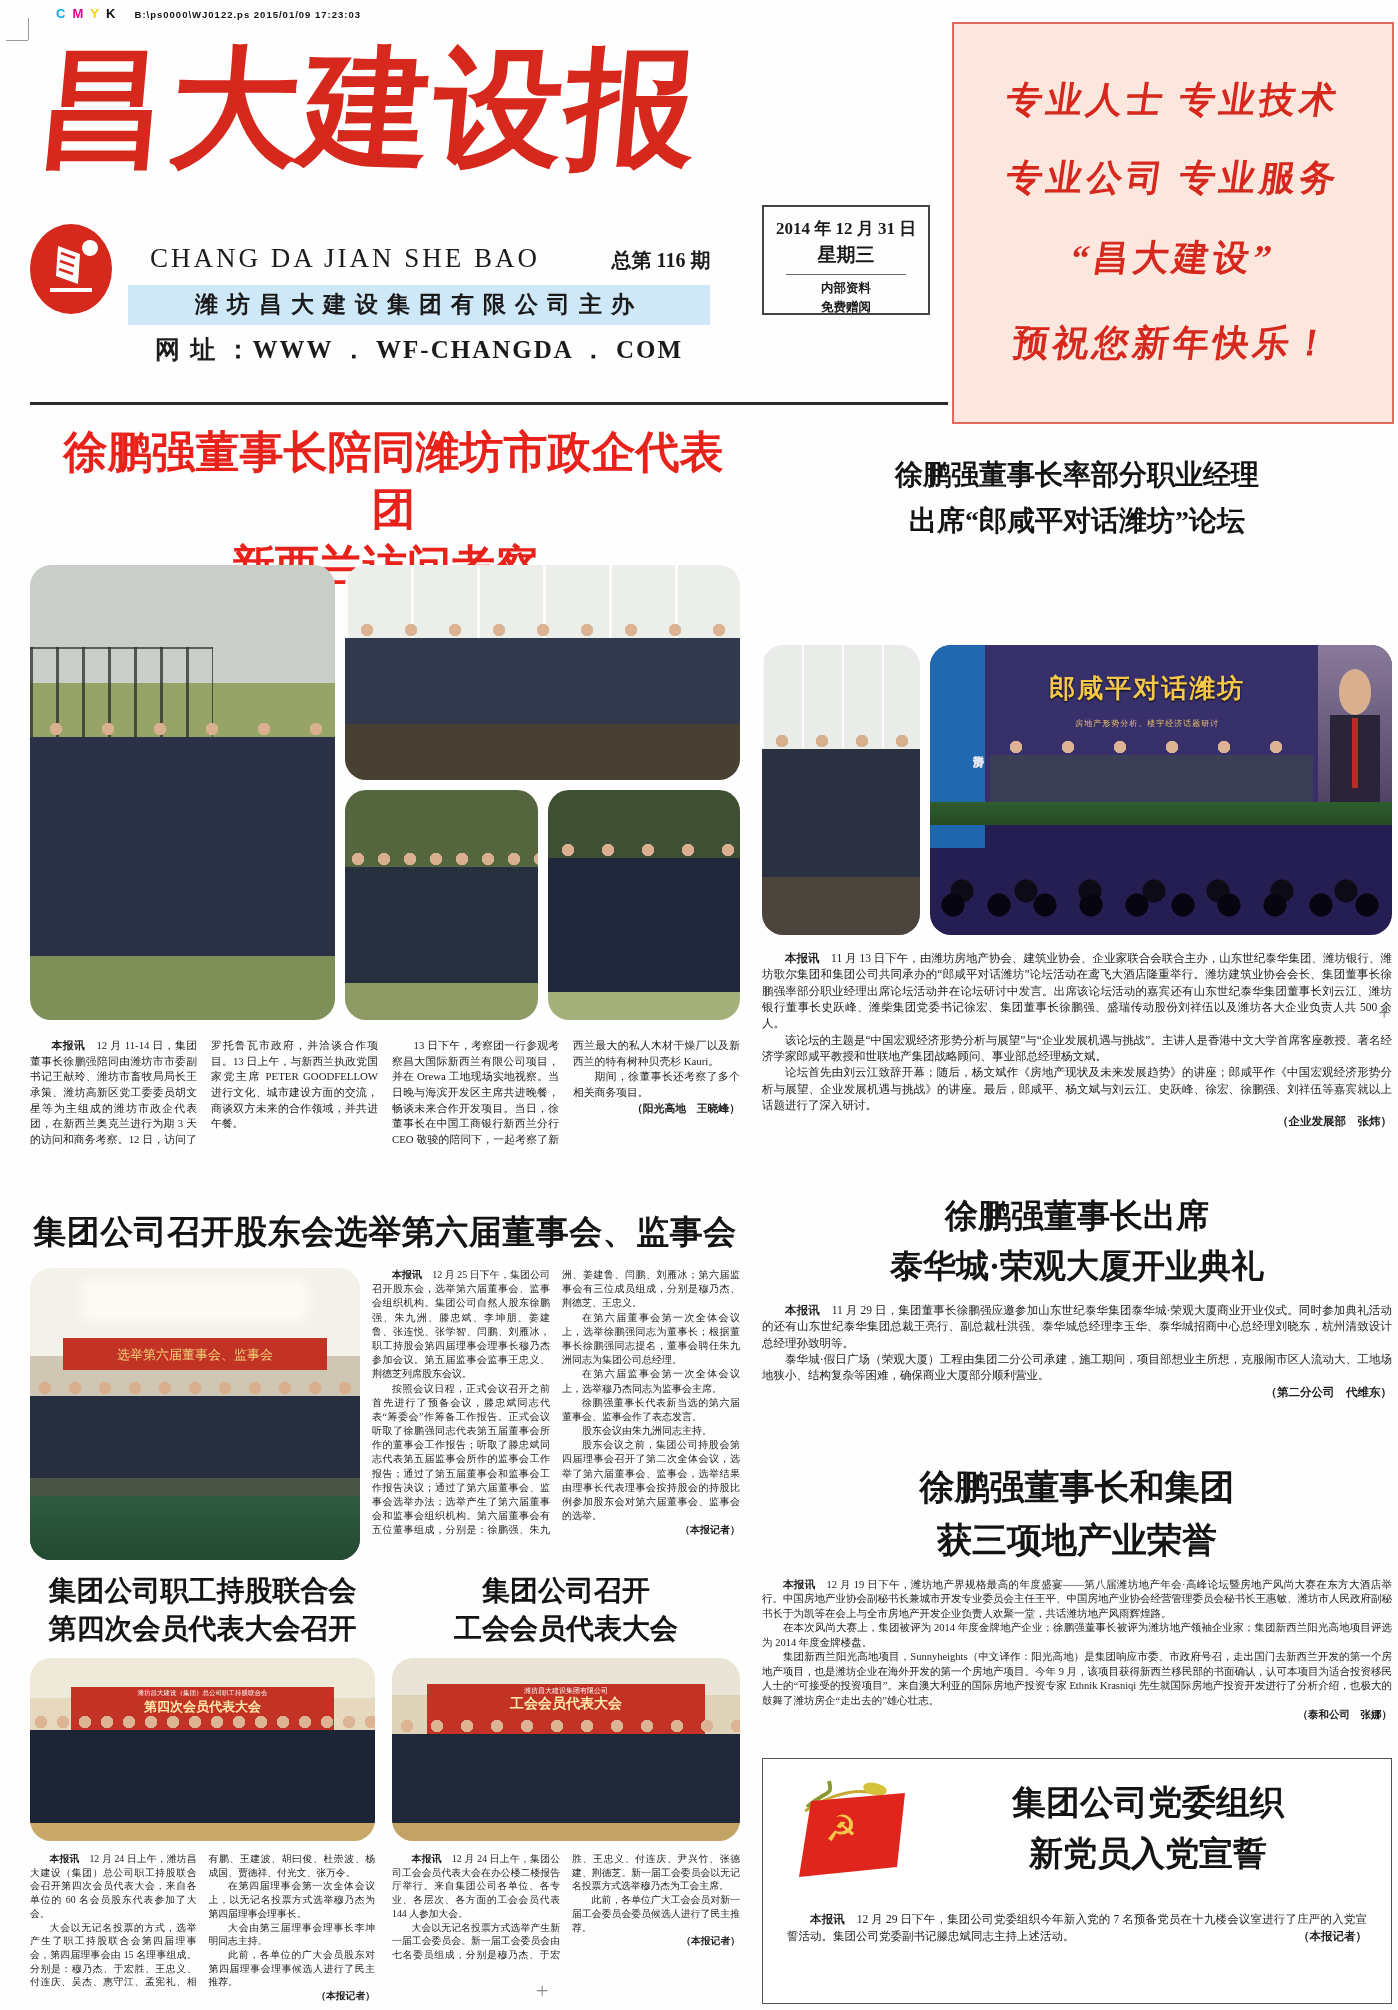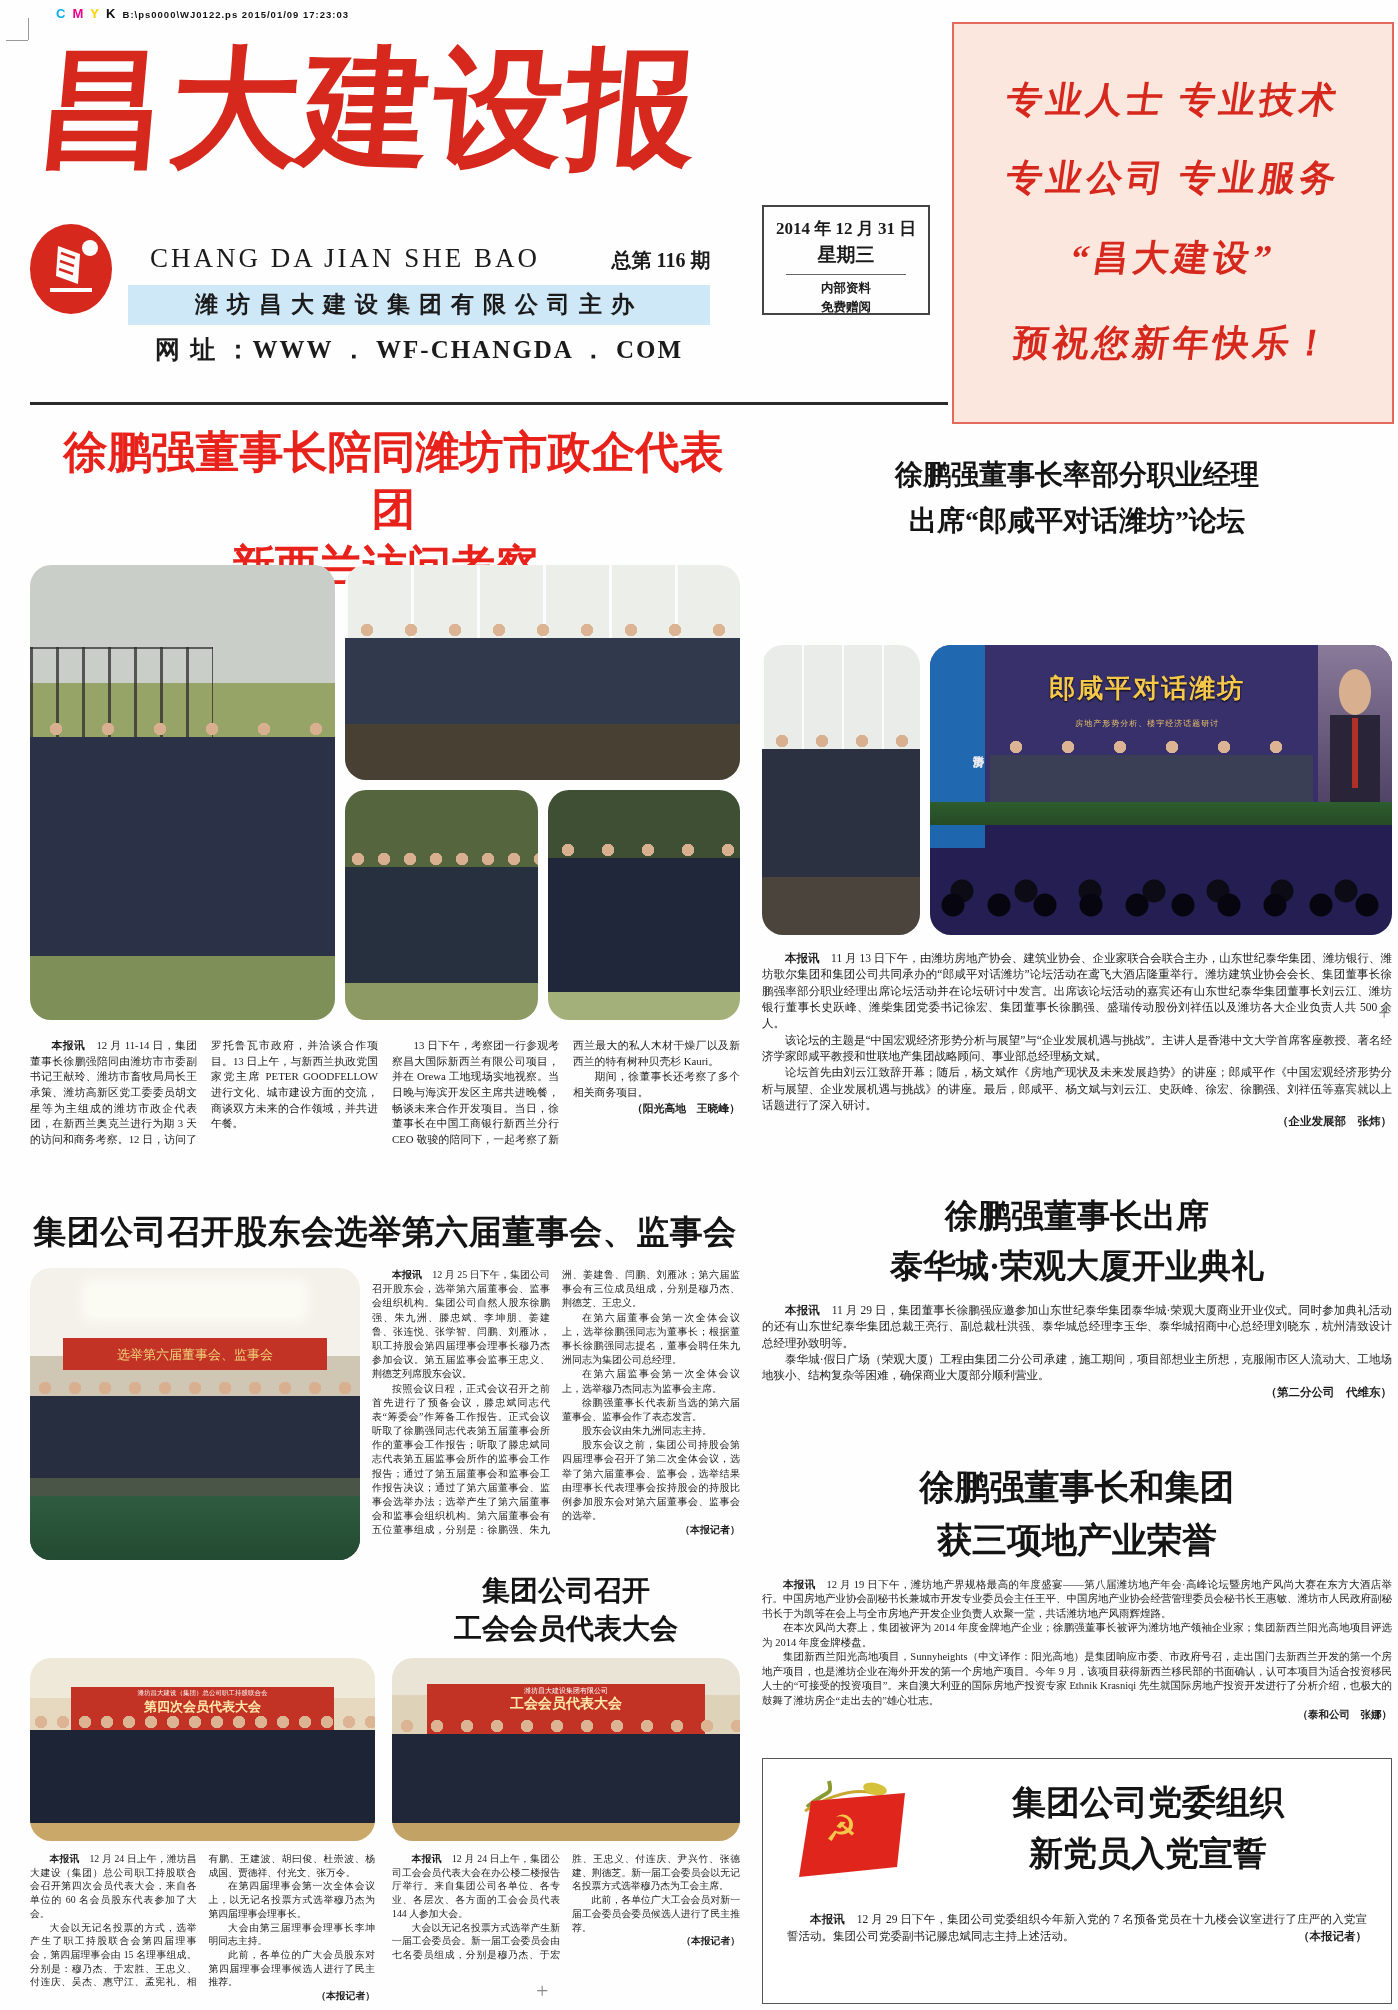--- a/index.html
+++ b/index.html
@@ -57,21 +57,21 @@
 </head>
 <body>
 
 <div class="page">
 
   <div class="abs printbar">
     <b style="color:#00aeef">C</b>
     <b style="color:#ec008c">M</b>
     <b style="color:#f5d400">Y</b>
     <b style="color:#111">K</b>
-    <span style="font-size:9.5px;color:#111;margin-left:0">B:\ps0000\WJ0122.ps  2015/01/09 17:23:03</span>
+    <span style="font-size:9.5px;color:#111;margin-left:12px">B:\ps0000\WJ0122.ps  2015/01/09 17:23:03</span>
   </div>
   <div class="abs cropmark" style="top:40px;left:6px;width:22px;height:1px"></div>
   <div class="abs cropmark" style="top:18px;left:28px;width:1px;height:22px"></div>
   <div class="abs plus" style="top:26px;left:1344px">+</div>
   <div class="abs plus" style="top:1000px;left:1378px">+</div>
   <div class="abs plus" style="top:1978px;left:536px">+</div>
   <div class="abs plus" style="top:1915px;left:1014px">+</div>
 
   <div class="abs masthead-title">昌大建设报</div>
 
@@ -159,20 +159,24 @@
     <p><span class="lead">本报讯</span><span>　12 月 25 日下午，集团公司召开股东会，选举第六届董事会、监事会组织机构。集团公司自然人股东徐鹏强、朱九洲、滕忠斌、李坤朋、姜建鲁、张连悦、张学智、闫鹏、刘雁冰，职工持股会第四届理事会理事长穆乃杰参加会议。第五届监事会监事王忠义、荆德芝列席股东会议。</span></p>
     <p>按照会议日程，正式会议召开之前首先进行了预备会议，滕忠斌同志代表“筹委会”作筹备工作报告。正式会议听取了徐鹏强同志代表第五届董事会所作的董事会工作报告；听取了滕忠斌同志代表第五届监事会所作的监事会工作报告；通过了第五届董事会和监事会工作报告决议；通过了第六届董事会、监事会选举办法；选举产生了第六届董事会和监事会组织机构。第六届董事会有五位董事组成，分别是：徐鹏强、朱九洲、姜建鲁、闫鹏、刘雁冰；第六届监事会有三位成员组成，分别是穆乃杰、荆德芝、王忠义。</p>
     <p>在第六届董事会第一次全体会议上，选举徐鹏强同志为董事长；根据董事长徐鹏强同志提名，董事会聘任朱九洲同志为集团公司总经理。</p>
     <p>在第六届监事会第一次全体会议上，选举穆乃杰同志为监事会主席。</p>
     <p>徐鹏强董事长代表新当选的第六届董事会、监事会作了表态发言。</p>
     <p>股东会议由朱九洲同志主持。</p>
     <p>股东会议之前，集团公司持股会第四届理事会召开了第二次全体会议，选举了第六届董事会、监事会，选举结果由理事长代表理事会按持股会的持股比例参加股东会对第六届董事会、监事会的选举。</p>
     <p class="byline">（本报记者）</p>
   </div>
 
+  <div class="abs blk-hl" style="top:1572px;left:30px;width:345px;font-size:28px;line-height:1.35">
+    <div>集团公司职工持股联合会</div>
+    <div>第四次会员代表大会召开</div>
+  </div>
 
   <div class="photo" style="top:1658px;left:30px;width:345px;height:183px;
        background:linear-gradient(to bottom,#efe9da 0 22%,#e6d9bf 22% 72%,#c9a869 72% 100%)">
     <div class="banner" style="top:16%;left:12%;width:76%;height:26%;padding-top:2px">
       <div style="font-size:6.5px;line-height:1.3">潍坊昌大建设（集团）总公司职工持股联合会</div>
       <div style="font-size:13px;font-weight:bold;color:#ffe9a8">第四次会员代表大会</div>
     </div>
     <div class="crowd" style="top:30%;height:60%;--tw:22px;--suit:#1d2436;--skin:#dcb493"></div>
   </div>
   <div class="abs body-txt cols2" style="top:1852px;left:30px;width:345px;height:152px;font-size:9.8px;line-height:1.4">

